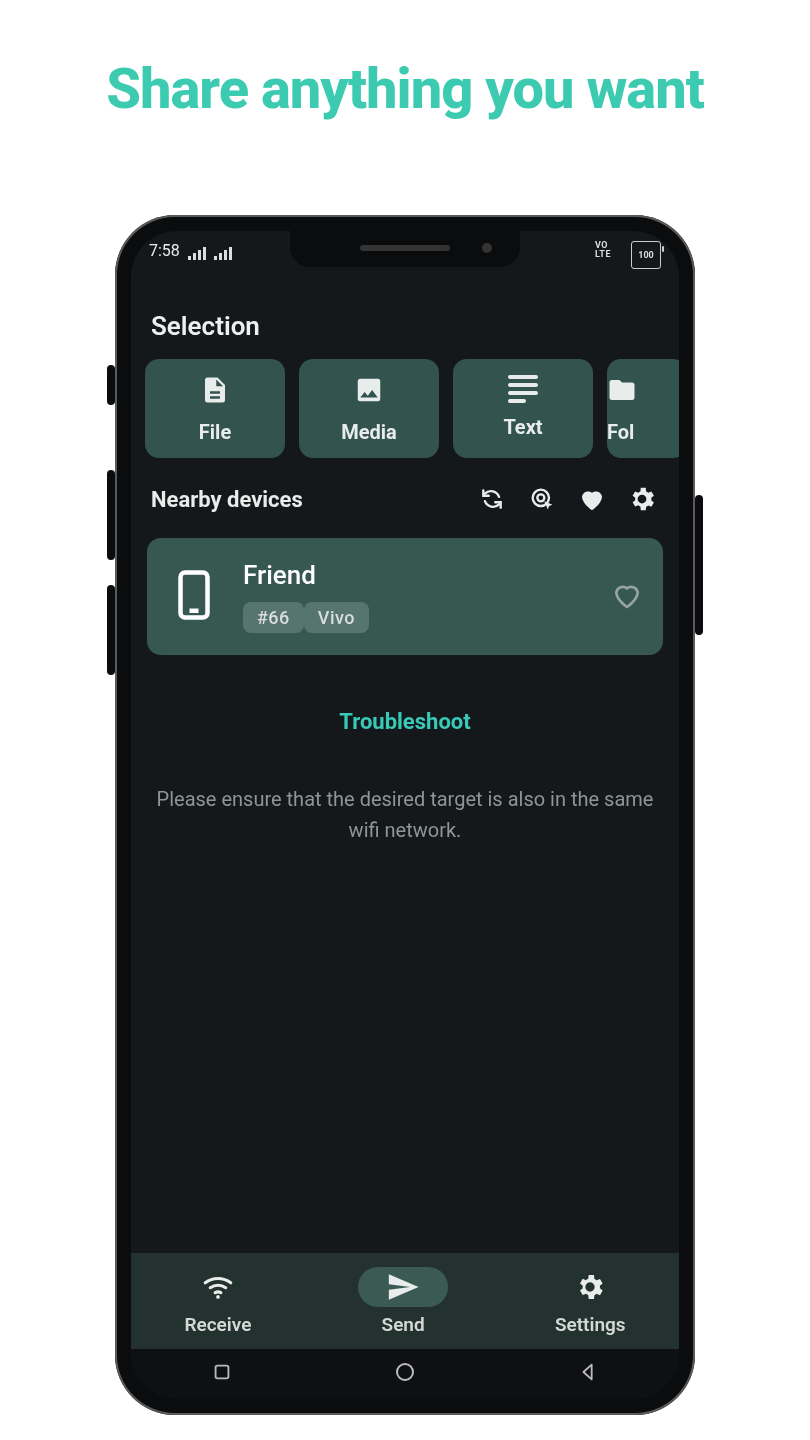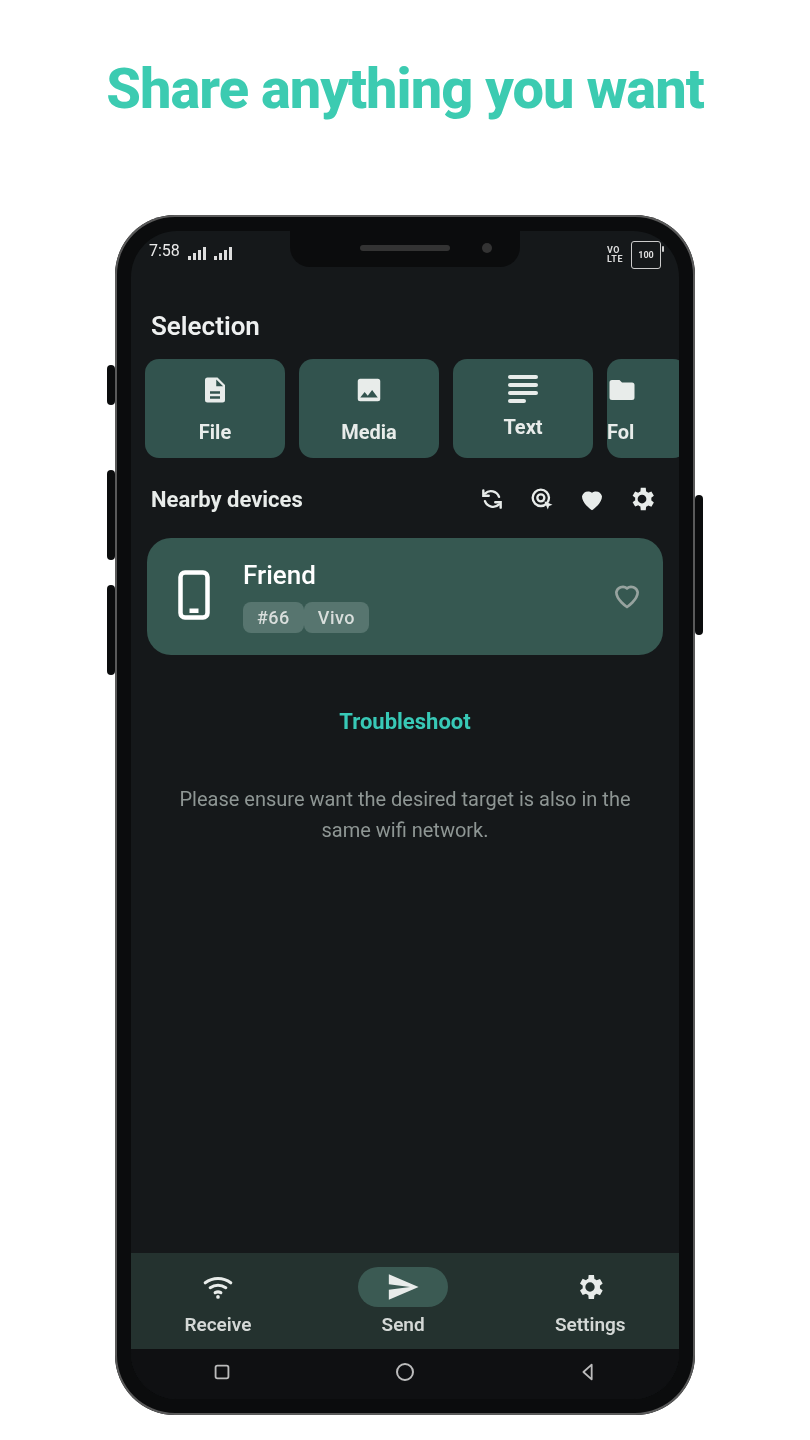--- a/index.html
+++ b/index.html
@@ -41,21 +41,21 @@
     background: #0b0c0d;
     border-bottom-left-radius: 20px;
     border-bottom-right-radius: 20px;
   }
   .notch .speaker { position:absolute; top:14px; left:50%; transform:translateX(-50%); width:90px; height:6px; background:#333; border-radius:3px; }
   .notch .cam { position:absolute; top:12px; right:28px; width:10px; height:10px; background:#333; border-radius:50%; }
 
   
   .statusbar { position:absolute; top:0; left:0; right:0; height:40px; color:#eaeaea; font-size:16px; }
   .status-left { position:absolute; left:18px; top:10px; display:flex; align-items:flex-end; gap:8px; }
-  .status-right { position:absolute; right:18px; top:10px; display:flex; align-items:center; gap:8px; }
+  .status-right { position:absolute; right:18px; top:10px; display:flex; align-items:flex-start; gap:20px; }
   .bars { display:inline-flex; align-items:flex-end; gap:2px; }
   .bars span { width:3px; background:#ddd; display:inline-block; }
   .volte { font-size:9px; line-height:9px; letter-spacing:0.5px; color:#ddd; font-weight:700; }
   .battery { width:30px; height:28px; border:1.5px solid #ccc; border-radius:3px; position:relative; display:flex; align-items:center; justify-content:center; font-size:9px; font-weight:700; color:#ddd; }
   .battery::after { content:""; position:absolute; right:-4px; top:4px; width:2px; height:6px; background:#ccc; border-radius:1px; }
 
   .content { position:absolute; top:64px; left:0; right:0; bottom:0; }
   .section-title { color:#eef0f0; font-size:26px; font-weight:600; padding: 16px 20px 18px 20px; }
 
   .chips { display:flex; gap:14px; padding:0 14px; overflow:hidden; }
@@ -72,21 +72,21 @@
   .txt-icon { display:flex; flex-direction:column; gap:4px; align-items:flex-start; }
   .txt-icon span { display:block; height:4px; background:#e8ecea; border-radius:2px; }
 
   .row2 { display:flex; align-items:center; gap:16px; padding:24px 20px 14px 20px; color:#e8ecea; }
   .row2 .label { font-size:22px; font-weight:700; margin-right:auto; }
   .iconbtn { width:34px; height:34px; display:flex; align-items:center; justify-content:center; color:#e8ecea; }
 
   .device-card {
     margin: 8px 16px 0 16px;
     background:#365851;
-    border-radius:24px;
+    border-radius:14px;
     padding:22px 20px;
     display:flex; align-items:center; gap:22px;
   }
   .device-card .phoneicon { color:#fff; }
   .device-info { display:flex; flex-direction:column; gap:12px; }
   .device-name { color:#fff; font-size:26px; font-weight:500; }
   .badges { display:flex; }
   .badge { background:#57756f; color:#d9dedc; border-radius:8px; padding:5px 14px; font-size:18px; font-weight:500; letter-spacing:0.5px; }
   .fav { margin-left:auto; color:#97a39f; }
 
@@ -228,21 +228,21 @@
           </div>
         </div>
         <span class="fav">
           <svg viewBox="0 0 24 24" width="32" height="32" fill="none" stroke="#97a39f" stroke-width="2">
               <path d="M12 21s-8-5.3-8-11a5 5 0 0 1 8-3 5 5 0 0 1 8 3c0 5.7-8 11-8 11z"></path>
             </svg>
         </span>
       </div>
 
       <div class="ts-link">Troubleshoot</div>
-      <div class="hint">Please ensure want the desired target is also in the same wifi network.</div>
+      <div class="hint">Please ensure that the desired target is also in the same wifi network.</div>
     </div>
 
     <div class="bottombar">
       <div class="tab">
         <div class="iconwrap">
           <svg viewBox="0 0 24 24" width="34" height="34" fill="none" stroke="#e8ecea" stroke-width="2.2" stroke-linecap="round">
               <path d="M3 9a15 15 0 0 1 18 0"></path>
               <path d="M6.5 12.5a10 10 0 0 1 11 0"></path>
               <path d="M10 16a4 4 0 0 1 4 0"></path>
               <circle cx="12" cy="19" r="1.3" fill="#e8ecea" stroke="none"></circle>

